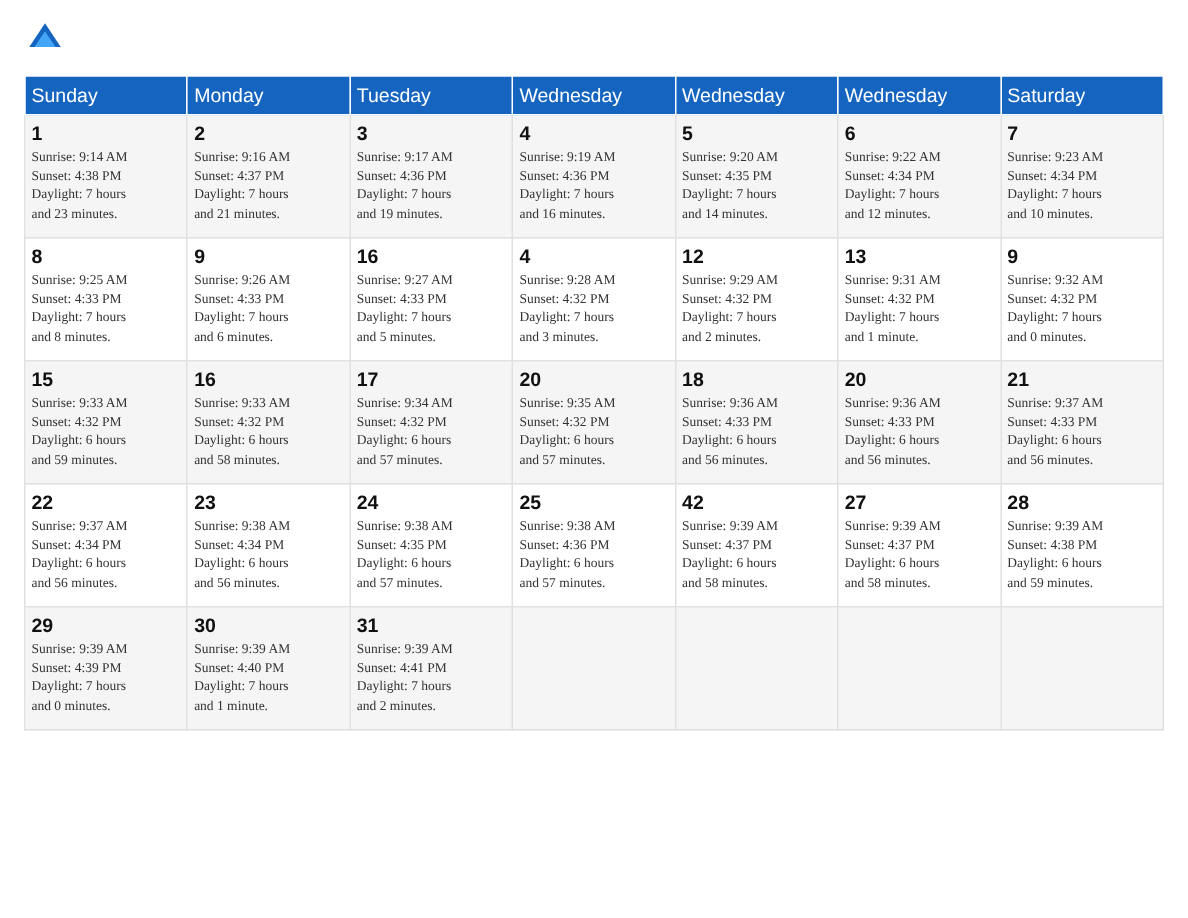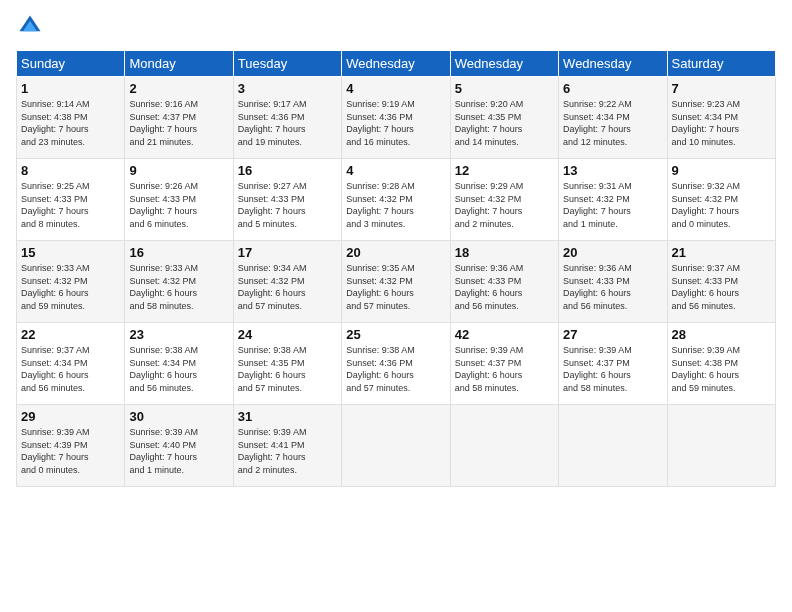--- a/index.html
+++ b/index.html
@@ -91,20 +91,21 @@
       font-size: 13px;
       font-weight: bold;
       display: block;
       margin-bottom: 2px;
       color: #111;
     }
     .cell-text {
       font-size: 9px;
       line-height: 1.4;
       color: #333;
+      font-family: Liberation Serif, serif;
     }
     .empty-cell {
       background: #f5f5f5;
     }
   </style>
 </head>
 <body>
 
 <div class="container">
   <div class="header-row">

